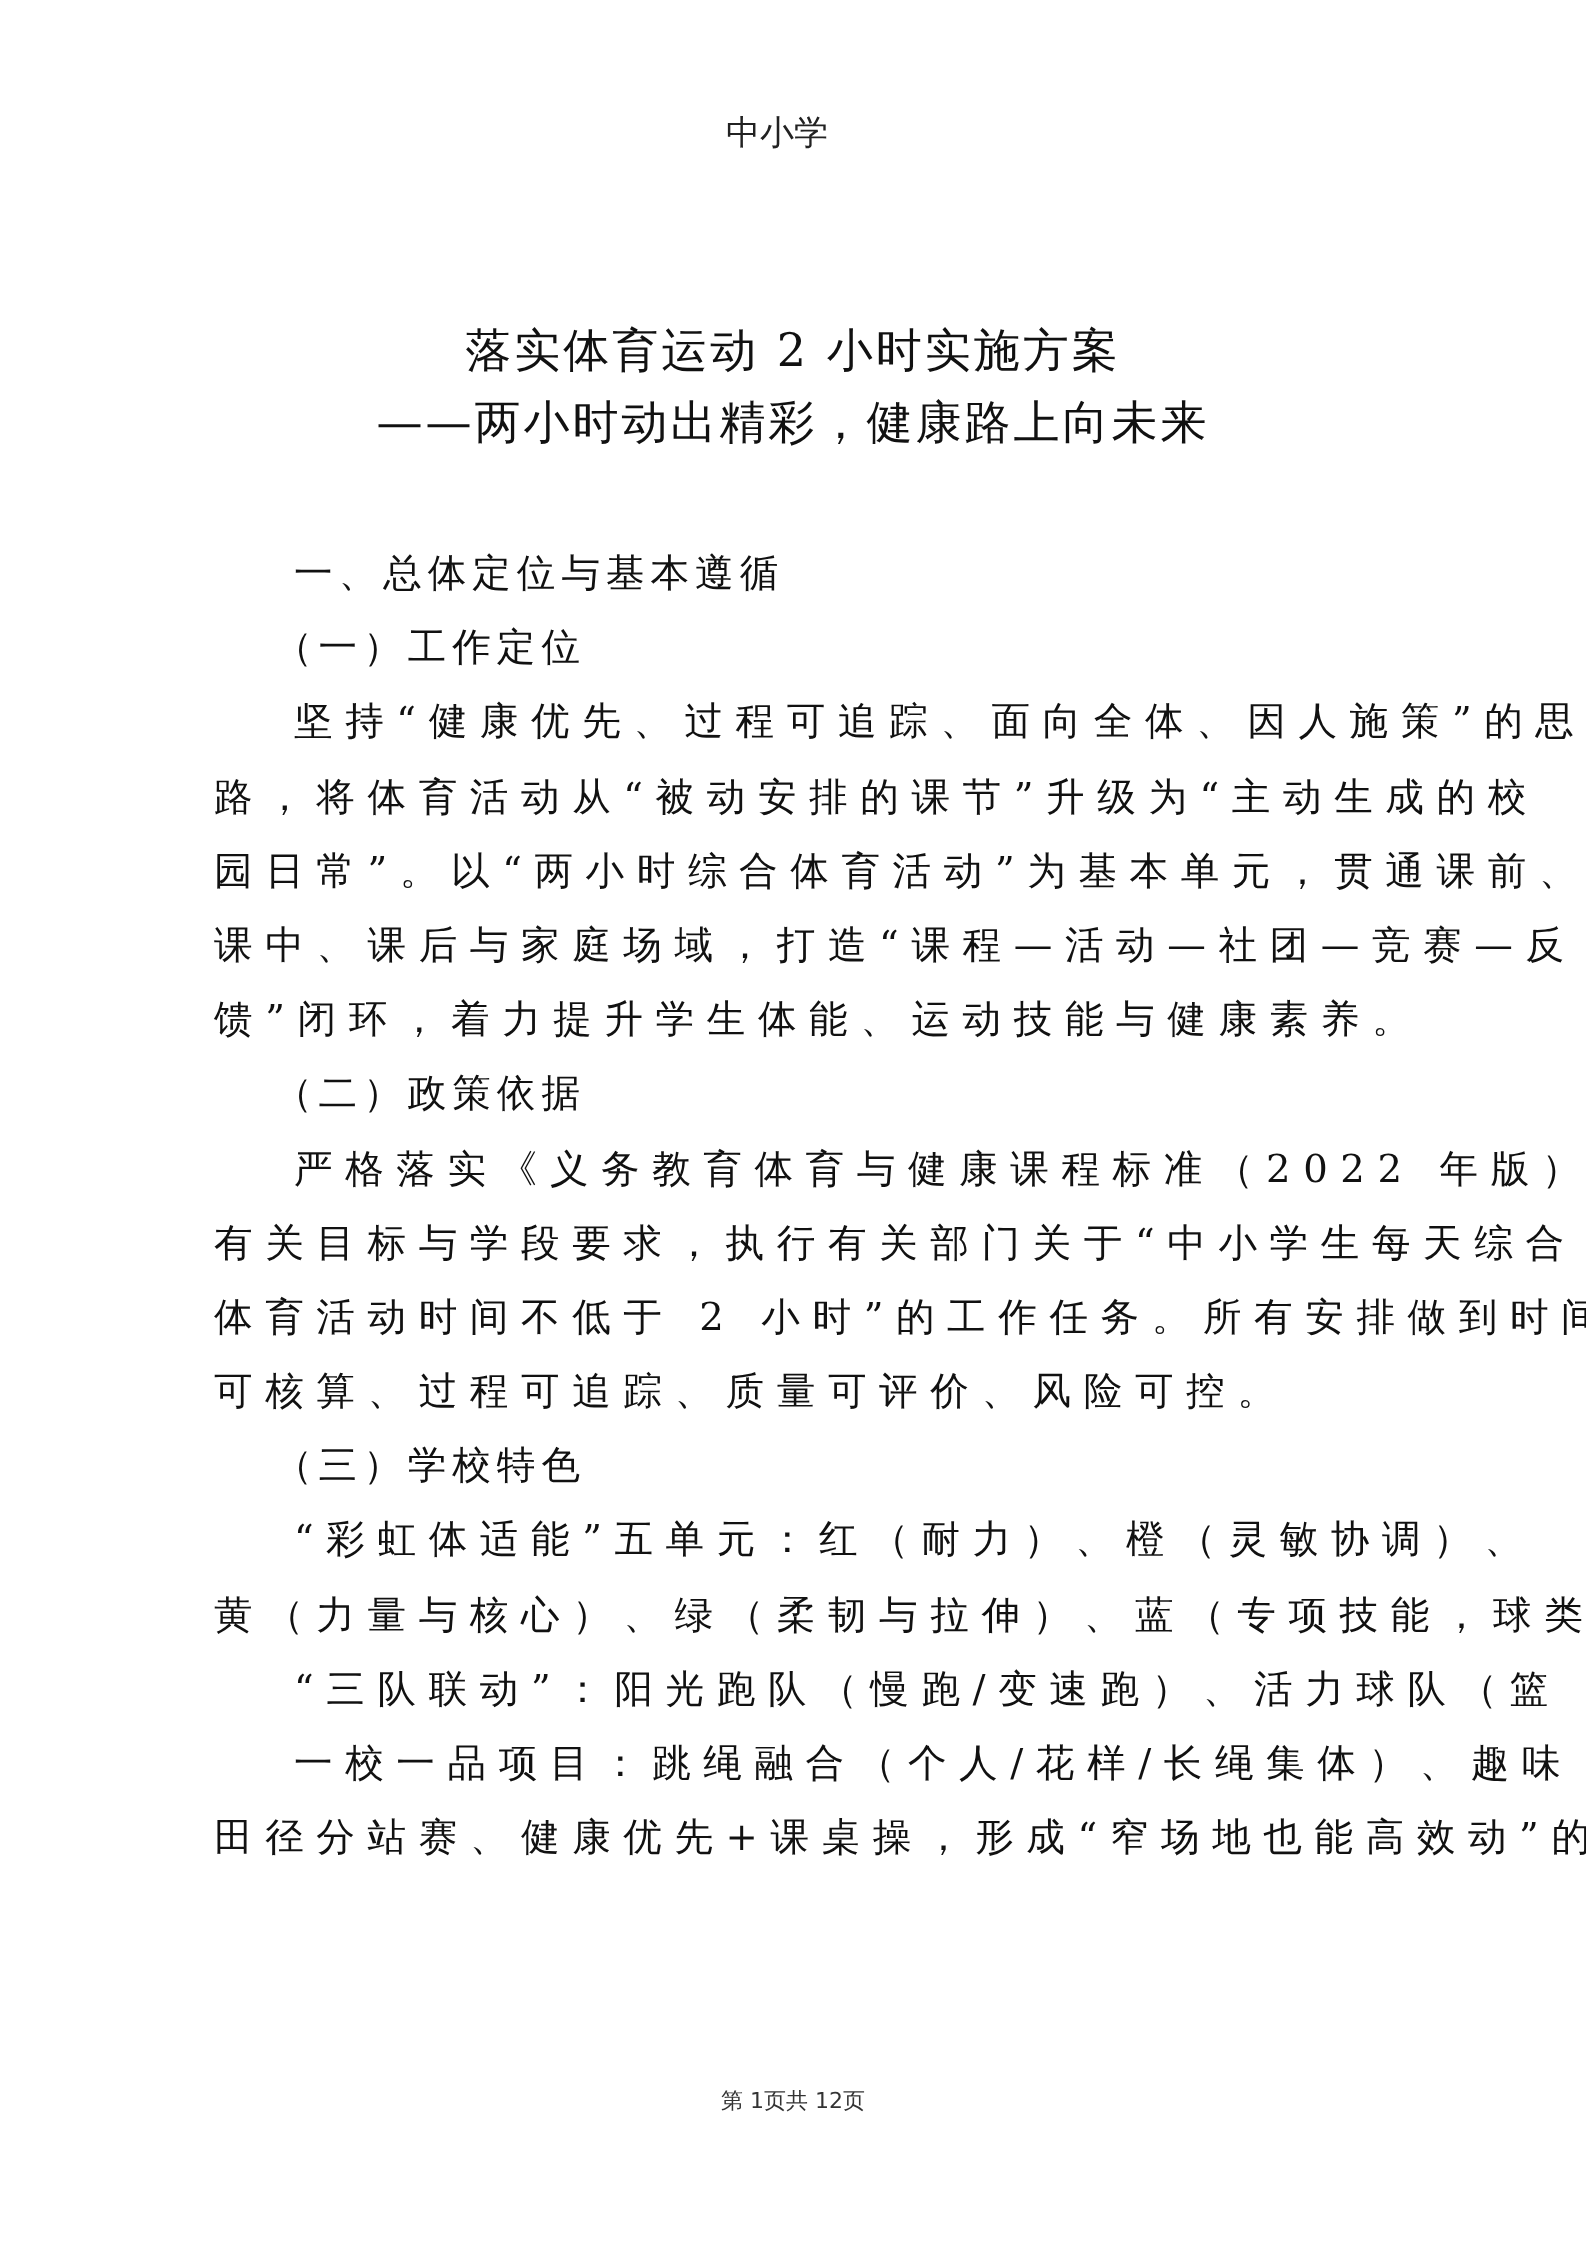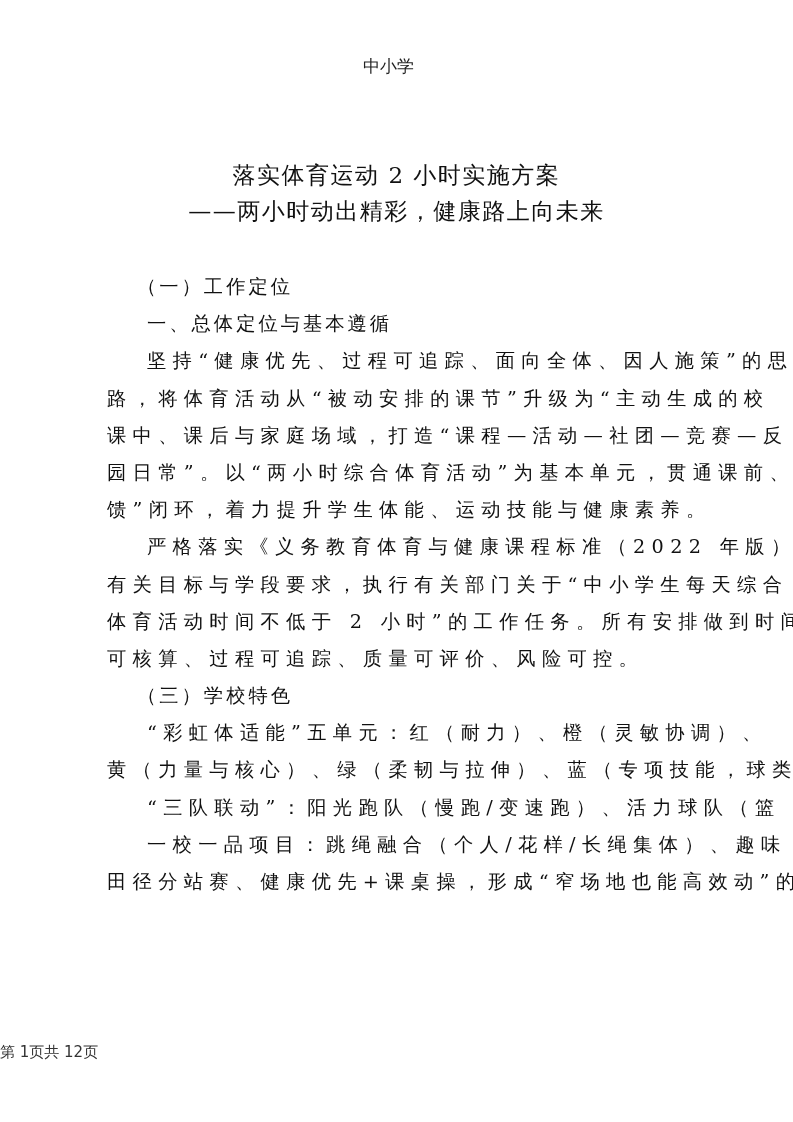--- a/index.html
+++ b/index.html
@@ -10,43 +10,44 @@
     .title { position: absolute; left: 0; width: 793px; text-align: center;
              font-size: 23px; letter-spacing: 1.5px; color: #111; }
     .t1 { top: 160px; }
     .t2 { top: 196px; }
     .body { position: absolute; top: 268px; left: 107px; width: 580px; }
     .line { height: 37.2px; line-height: 37.2px; font-size: 19.3px; white-space: nowrap;
             letter-spacing: 6.3px; }
     .indent { padding-left: 40px; }
     .h1 { padding-left: 40px; letter-spacing: 3px; }
     .h2 { padding-left: 30px; letter-spacing: 3px; }
-    .footer { position: absolute; top: 1043px; left: 0; width: 793px; text-align: left;
-              font-size: 15px; color: #333; font-family: "DejaVu Sans", sans-serif; }
+    .footer { position: absolute; top: 1043px; left: 0; width: 793px; text-align: center;
+              font-size: 11px; color: #333; font-family: "DejaVu Sans", sans-serif; }
   </style>
 </head>
 <body>
 
 <div class="header">中小学</div>
 
 <div class="title t1">落实体育运动 2 小时实施方案</div>
 <div class="title t2">——两小时动出精彩，健康路上向未来</div>
 
 <div class="body">
+  <div class="line h1">一、总体定位与基本遵循</div>
+
   <div class="line h2">（一）工作定位</div>
-
-  <div class="line h1">一、总体定位与基本遵循</div>
   <div>
     <div class="line indent">坚持“健康优先、过程可追踪、面向全体、因人施策”的思</div>
     <div class="line">路，将体育活动从“被动安排的课节”升级为“主动生成的校</div>
+    <div class="line">园日常”。以“两小时综合体育活动”为基本单元，贯通课前、</div>
     <div class="line">课中、课后与家庭场域，打造“课程—活动—社团—竞赛—反</div>
-    <div class="line">园日常”。以“两小时综合体育活动”为基本单元，贯通课前、</div>
     <div class="line">馈”闭环，着力提升学生体能、运动技能与健康素养。</div>
   </div>
 
+  <div class="line h2">（二）政策依据</div>
   <div>
     <div class="line indent">严格落实《义务教育体育与健康课程标准（2022 年版）》</div>
     <div class="line">有关目标与学段要求，执行有关部门关于“中小学生每天综合</div>
     <div class="line">体育活动时间不低于 2 小时”的工作任务。所有安排做到时间</div>
     <div class="line">可核算、过程可追踪、质量可评价、风险可控。</div>
   </div>
 
   <div class="line h2">（三）学校特色</div>
   <div>
     <div class="line indent">“彩虹体适能”五单元：红（耐力）、橙（灵敏协调）、</div>

